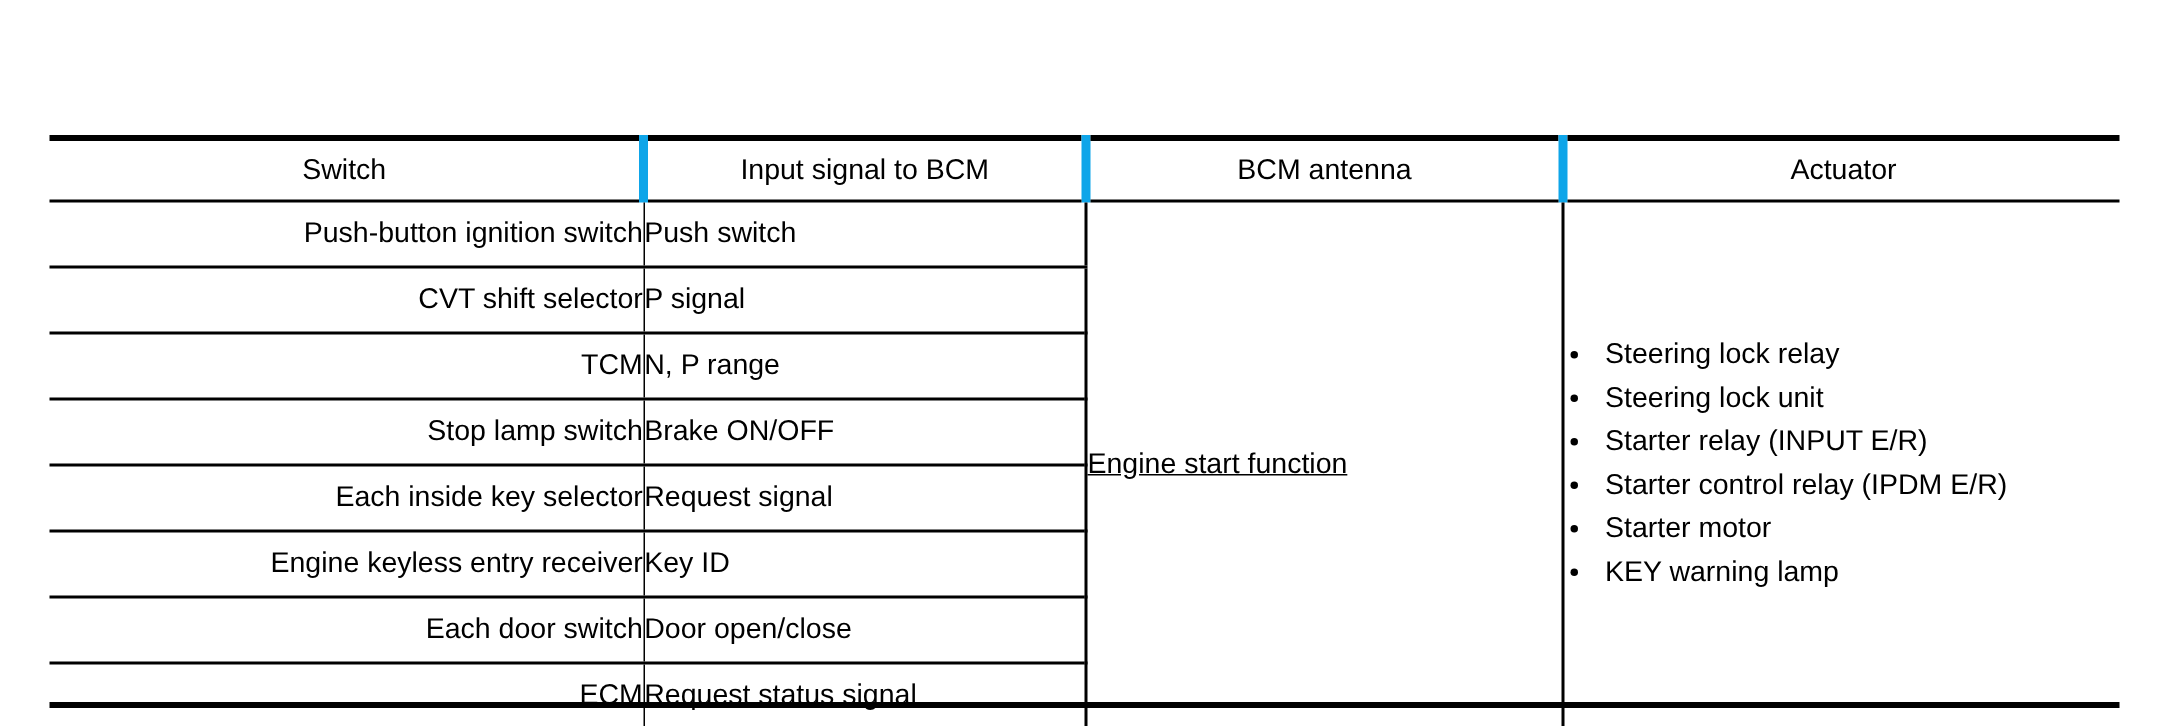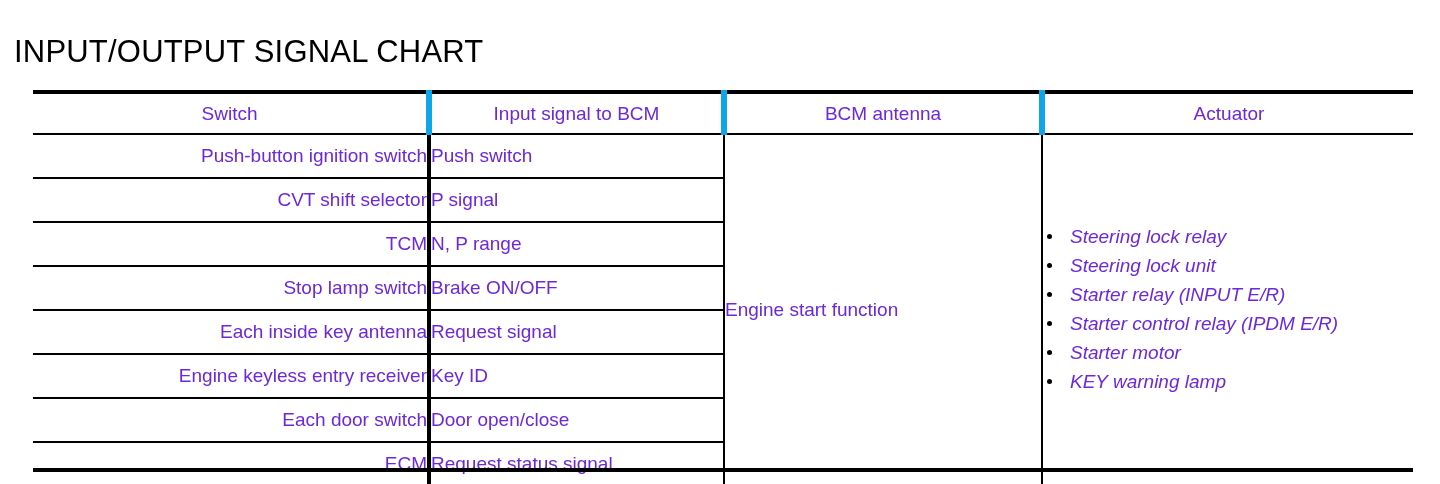--- a/index.html
+++ b/index.html
@@ -45,21 +45,21 @@
     table-layout: fixed;
   }
   #signal-table td,
   #signal-table th {
     padding: 0;
     margin: 12px;
     vertical-align: middle;
     font-weight: 400;
     font-size: 19px;
     line-height: 24px;
-    color: #6d28d9;
+    color: #000000;
   }
 
   
   col.c1 { width: 396px; }
   col.c2 { width: 295px; }
   col.c3 { width: 318px; }
   col.c4 { width: 371px; }
 
   
   .hdr-row th {
@@ -77,29 +77,30 @@
   }
   .body-row:last-child td { border-bottom: none; }
 
   .cell-sw {
     padding-left: 17px;
     text-align: right;
   }
   .cell-in {
     padding-left: 16px;
     text-align: left;
-    border-left: 4px solid #000000;
+    border-left: 1px solid #000000;
   }
 
   
   .cell-fn {
     border-left: 2px solid #000;
     padding-left: 17px;
     text-align: left;
     vertical-align: middle;
+    text-decoration: underline;
   }
   .cell-act {
     border-left: 2px solid #000;
     padding-left: 14px;
     padding-right: 10px;
     text-align: left;
     vertical-align: middle;
   }
 
   
@@ -117,39 +118,37 @@
     list-style: none;
     margin: 0;
     padding: 0;
   }
   ul.actuator-list li {
     position: relative;
     padding-left: 27px;
     margin: 0 0 5px 0;
     font-size: 19px;
     line-height: 24px;
-    font-style: italic;
   }
   ul.actuator-list li:last-child { margin-bottom: 0; }
   ul.actuator-list li .bullet-dot {
     position: absolute;
     left: 4px;
     top: 9px;
     width: 5px;
     height: 5px;
     background: #000;
     border-radius: 50%;
   }
 </style>
 </head>
 <body>
 
 <div id="page">
 
-  <h1 id="page-title">INPUT/OUTPUT SIGNAL CHART</h1>
 
   <table id="signal-table">
     <colgroup>
       <col class="c1">
         <col class="c2">
         <col class="c3">
         <col class="c4">
     </colgroup>
     <thead>
       <tr class="hdr-row">
@@ -181,21 +180,21 @@
       </tr>
       <tr class="body-row">
         <td class="cell-sw">TCM</td>
         <td class="cell-in">N, P range</td>
       </tr>
       <tr class="body-row">
         <td class="cell-sw">Stop lamp switch</td>
         <td class="cell-in">Brake ON/OFF</td>
       </tr>
       <tr class="body-row">
-        <td class="cell-sw">Each inside key antenna</td>
+        <td class="cell-sw">Each inside key selector</td>
         <td class="cell-in">Request signal</td>
       </tr>
       <tr class="body-row">
         <td class="cell-sw">Engine keyless entry receiver</td>
         <td class="cell-in">Key ID</td>
       </tr>
       <tr class="body-row">
         <td class="cell-sw">Each door switch</td>
         <td class="cell-in">Door open/close</td>
       </tr>

